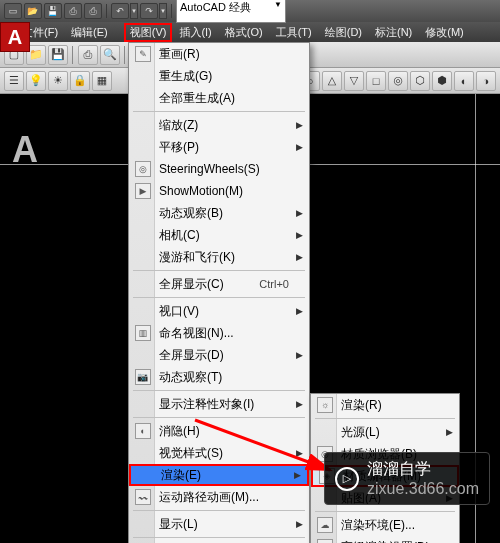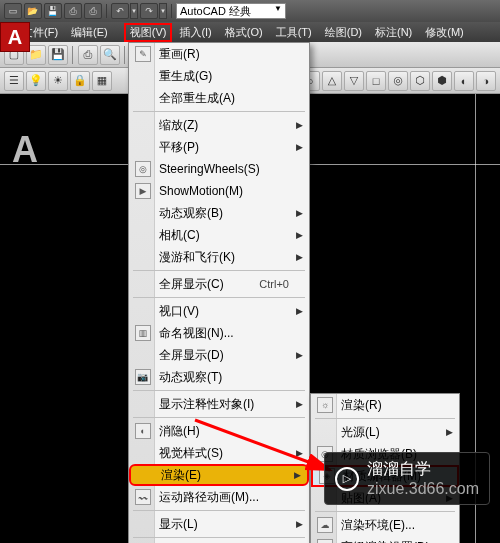--- a/index.html
+++ b/index.html
@@ -3,21 +3,21 @@
 <meta charset="utf-8">
 <style>
 * { margin: 0; padding: 0; box-sizing: border-box; font-family: "Microsoft YaHei", sans-serif; }
 body { background: #000; width: 500px; height: 543px; overflow: hidden; position: relative; }
 
 .titlebar { background: linear-gradient(#6b6b6b, #4a4a4a); height: 22px; display: flex; align-items: center; padding: 0 4px; gap: 2px; }
 .titlebar .tb-btn { width: 18px; height: 16px; background: #5a5a5a; border: 1px solid #3a3a3a; border-radius: 2px; display: flex; align-items: center; justify-content: center; font-size: 9px; color: #ddd; }
 .titlebar .tb-sep { width: 1px; height: 14px; background: #3a3a3a; margin: 0 2px; }
 .titlebar .redo-group { display: flex; align-items: center; gap: 1px; }
 .titlebar .arrow-small { width: 8px; height: 16px; background: #5a5a5a; border: 1px solid #3a3a3a; font-size: 7px; color: #ddd; display: flex; align-items: center; justify-content: center; }
-.workspace-dd { background: #fff; border: 1px solid #888; height: 16px; min-width: 110px; display: flex; padding: 0 3px; font-size: 11px; color: #000; }
+.workspace-dd { background: #fff; border: 1px solid #888; height: 24px; min-width: 110px; display: flex; padding: 0 3px; font-size: 11px; color: #000; }
 .workspace-dd .dd-arrow { margin-left: auto; font-size: 8px; }
 
 .logo-a { position: absolute; left: 0; top: 22px; width: 30px; height: 30px; background: #b11; color: #fff; font-size: 20px; font-weight: bold; display: flex; align-items: center; justify-content: center; border: 1px solid #700; z-index: 5; }
 
 .menubar { background: linear-gradient(#555, #3a3a3a); height: 20px; display: flex; align-items: center; padding-left: 16px; gap: 1px; }
 .menubar .mi { color: #eee; font-size: 11px; padding: 2px 6px; cursor: pointer; white-space: nowrap; }
 .menubar .mi.highlighted { border: 2px solid #f00; padding: 0 4px; margin-left: 9px; }
 
 .toolbar-row { background: linear-gradient(#e8e8e8, #c8c8c8); height: 26px; display: flex; align-items: center; padding: 0 4px; gap: 2px; border-bottom: 1px solid #999; }
 .toolbar-row .tbtn { width: 20px; height: 20px; border: 1px solid #aaa; background: linear-gradient(#f0f0f0,#d0d0d0); border-radius: 2px; display: flex; align-items: center; justify-content: center; font-size: 11px; color: #333; }
@@ -199,21 +199,21 @@
       </div>
     <div class="sep"></div>
     <div class="item">
         <span class="icon">◐</span>
         <span>消隐(H)</span>
       </div>
     <div class="item">
         <span>视觉样式(S)</span>
         <span class="arrow">▶</span>
       </div>
-    <div class="item highlighted-item" style="background:#eab308;border-radius:6px;">
+    <div class="item highlighted-item" style="background:#3b82f6;">
         <span>渲染(E)</span>
         <span class="arrow">▶</span>
       </div>
     <div class="item">
         <span class="icon">〰</span>
         <span>运动路径动画(M)...</span>
       </div>
     <div class="sep"></div>
     <div class="item">
         <span>显示(L)</span>

